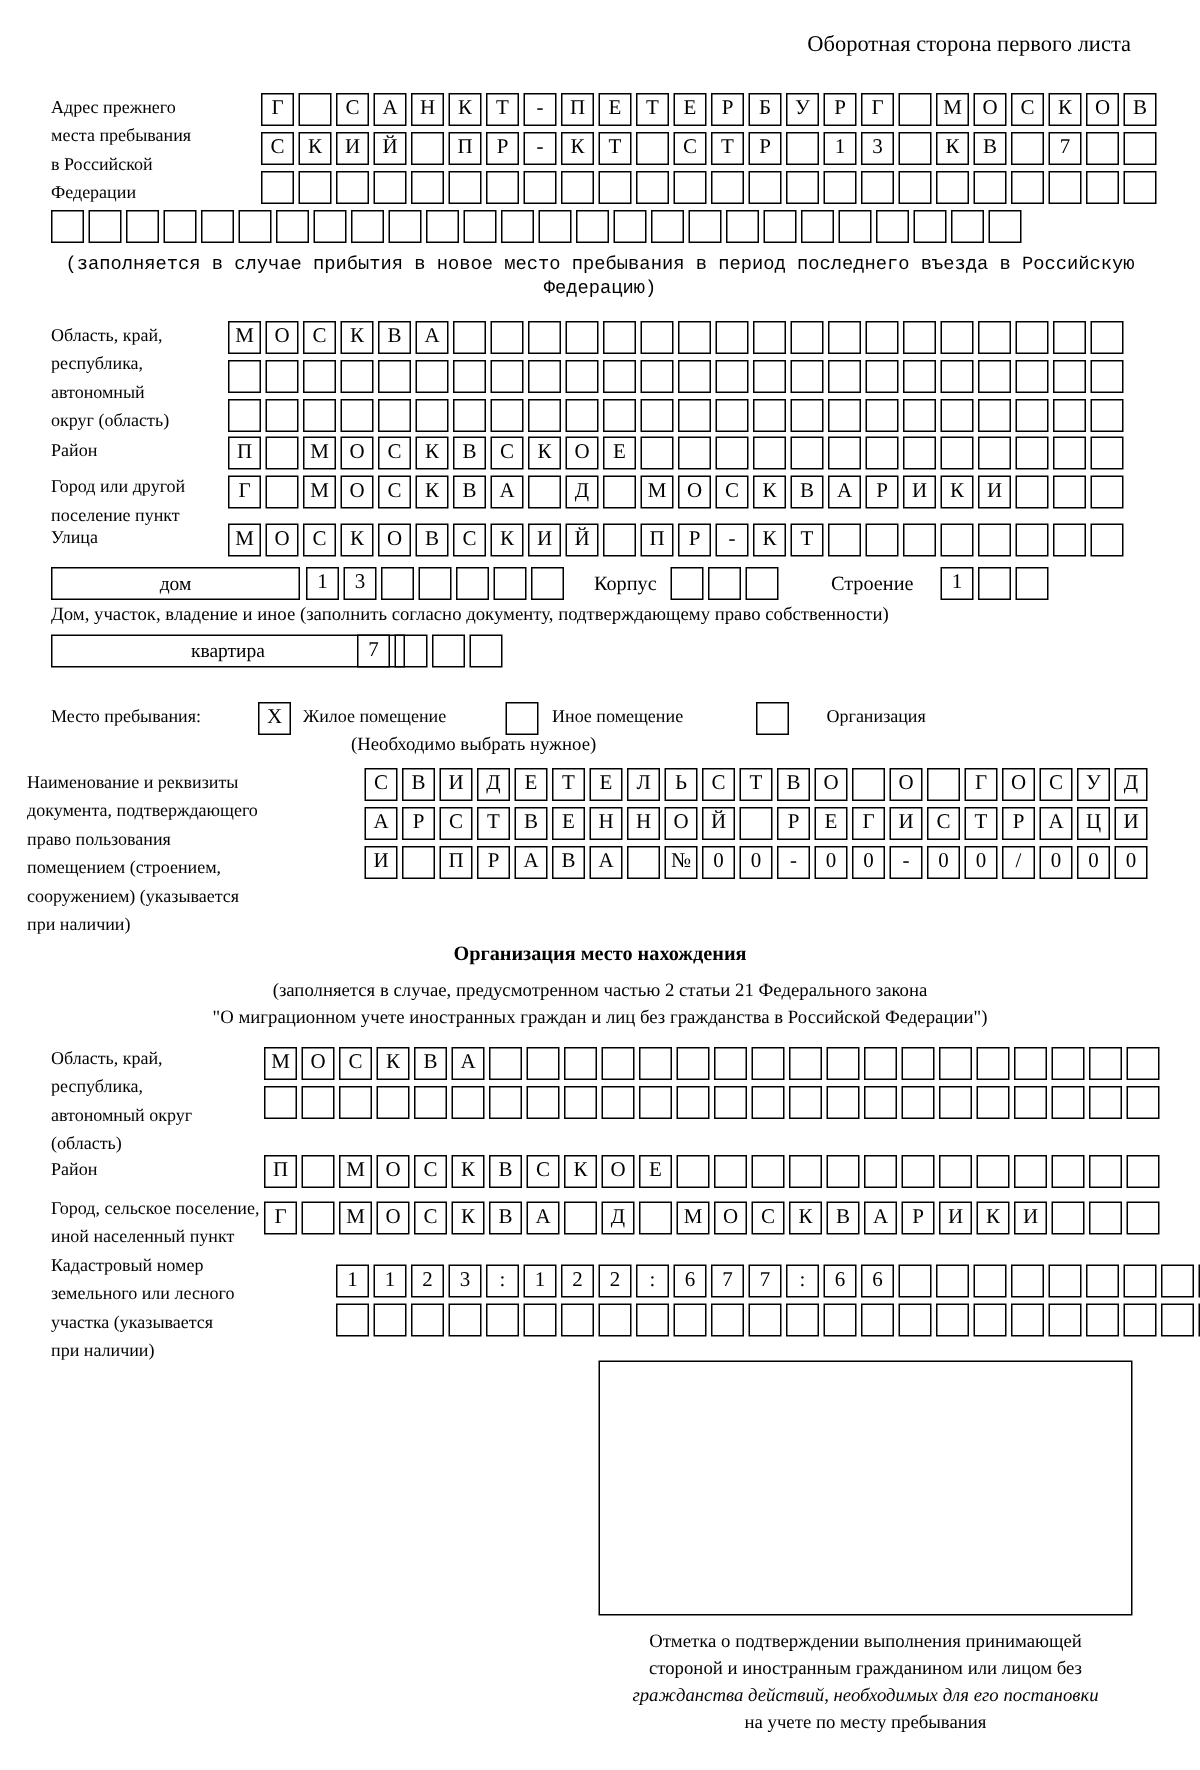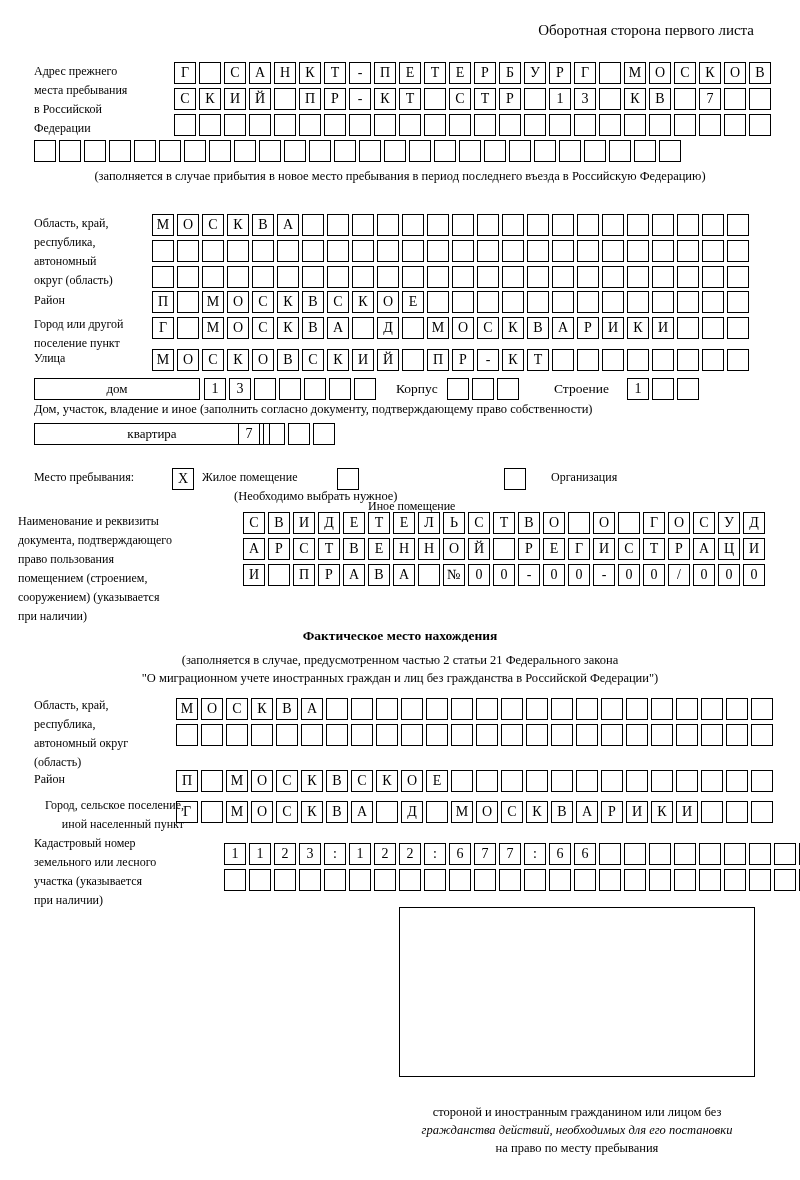--- a/index.html
+++ b/index.html
@@ -217,21 +217,21 @@
       <div class="cell blank"></div>
       <div class="cell blank"></div>
       <div class="cell blank"></div>
       <div class="cell blank"></div>
       <div class="cell blank"></div>
       <div class="cell blank"></div>
       <div class="cell blank"></div>
       <div class="cell blank"></div>
     </div>
 
-  <div class="abs center-note" style="left:34px; top:168px; width:732px;">(заполняется в случае прибытия в новое место пребывания в период последнего въезда в Российскую Федерацию)</div>
+  <div class="abs center-note" style="left:34px; top:168px; width:732px;font-family:Liberation Mono, monospace;">(заполняется в случае прибытия в новое место пребывания в период последнего въезда в Российскую Федерацию)</div>
 
 
   <div class="abs lbl" style="left:34px; top:214px; width:140px;">Область, край,
 республика,
 автономный
 округ (область)</div>
   <div class="abs cells" id="s2-region-0" style="left:152px; top:214px;">
       <div class="cell">М</div>
       <div class="cell">О</div>
       <div class="cell">С</div>
@@ -425,21 +425,21 @@
       <div class="cell">7</div>
       <div class="cell blank"></div>
       <div class="cell blank"></div>
       <div class="cell blank"></div>
     </div>
 
   <div class="abs lbl" style="left:34px; top:468px;">Место пребывания:</div>
   <div class="abs chk" style="left:172px; top:468px;">X</div>
   <div class="abs lbl" style="left:202px; top:468px;">Жилое помещение</div>
   <div class="abs chk" style="left:337px; top:468px;"></div>
-  <div class="abs lbl" style="left:368px; top:468px;margin-top:29px;">Иное помещение</div>
+  <div class="abs lbl" style="left:368px; top:468px;">Иное помещение</div>
   <div class="abs chk" style="left:504px; top:468px;"></div>
   <div class="abs lbl" style="left:551px; top:468px;">Организация</div>
   <div class="abs lbl-sm" style="left:234px; top:489px;">(Необходимо выбрать нужное)</div>
 
   <div class="abs lbl" style="left:18px; top:512px; width:210px;">Наименование и реквизиты
 документа, подтверждающего
 право пользования
 помещением (строением,
 сооружением) (указывается
 при наличии)</div>
@@ -506,21 +506,21 @@
       <div class="cell">0</div>
       <div class="cell">-</div>
       <div class="cell">0</div>
       <div class="cell">0</div>
       <div class="cell">/</div>
       <div class="cell">0</div>
       <div class="cell">0</div>
       <div class="cell">0</div>
     </div>
 
-  <div class="abs bold-center" style="left:0px; top:628px; width:800px;">Фактическое место нахождения</div>
+  <div class="abs bold-center" style="left:0px; top:628px; width:800px;">Организация место нахождения</div>
   <div class="abs footnote" style="left:34px; top:652px; width:732px;">(заполняется в случае, предусмотренном частью 2 статьи 21 Федерального закона</div>
   <div class="abs footnote" style="left:34px; top:670px; width:732px;">"О миграционном учете иностранных граждан и лиц без гражданства в Российской Федерации")</div>
 
   <div class="abs lbl" style="left:34px; top:696px; width:145px;">Область, край,
 республика,
 автономный округ
 (область)</div>
   <div class="abs cells" id="al-region-0" style="left:176px; top:698px;">
       <div class="cell">М</div>
       <div class="cell">О</div>
@@ -595,21 +595,21 @@
       <div class="cell blank"></div>
       <div class="cell blank"></div>
       <div class="cell blank"></div>
       <div class="cell blank"></div>
       <div class="cell blank"></div>
       <div class="cell blank"></div>
       <div class="cell blank"></div>
       <div class="cell blank"></div>
     </div>
 
-  <div class="abs lbl" style="left:34px; top:796px; width:150px;text-align:right;">Город, сельское поселение,
+  <div class="abs lbl" style="left:34px; top:796px; width:150px;">Город, сельское поселение,
 иной населенный пункт</div>
   <div class="abs cells" id="al-city" style="left:176px; top:801px;">
       <div class="cell">Г</div>
       <div class="cell blank"></div>
       <div class="cell">М</div>
       <div class="cell">О</div>
       <div class="cell">С</div>
       <div class="cell">К</div>
       <div class="cell">В</div>
       <div class="cell">А</div>
@@ -682,17 +682,18 @@
       <div class="cell blank"></div>
       <div class="cell blank"></div>
       <div class="cell blank"></div>
       <div class="cell blank"></div>
       <div class="cell blank"></div>
       <div class="cell blank"></div>
       <div class="cell blank"></div>
     </div>
 
   <div class="abs stamp-box" style="left:399px; top:907px; width:356px; height:170px;"></div>
+  <div class="abs footnote" style="left:384px; top:1086px; width:386px;">Отметка о подтверждении выполнения принимающей</div>
   <div class="abs footnote" style="left:384px; top:1104px; width:386px;">стороной и иностранным гражданином или лицом без</div>
   <div class="abs footnote" style="left:384px; top:1122px; width:386px;font-style:italic;">гражданства действий, необходимых для его постановки</div>
-  <div class="abs footnote" style="left:384px; top:1140px; width:386px;">на право по месту пребывания</div>
+  <div class="abs footnote" style="left:384px; top:1140px; width:386px;">на учете по месту пребывания</div>
 
 </div>
 
 </body></html>

